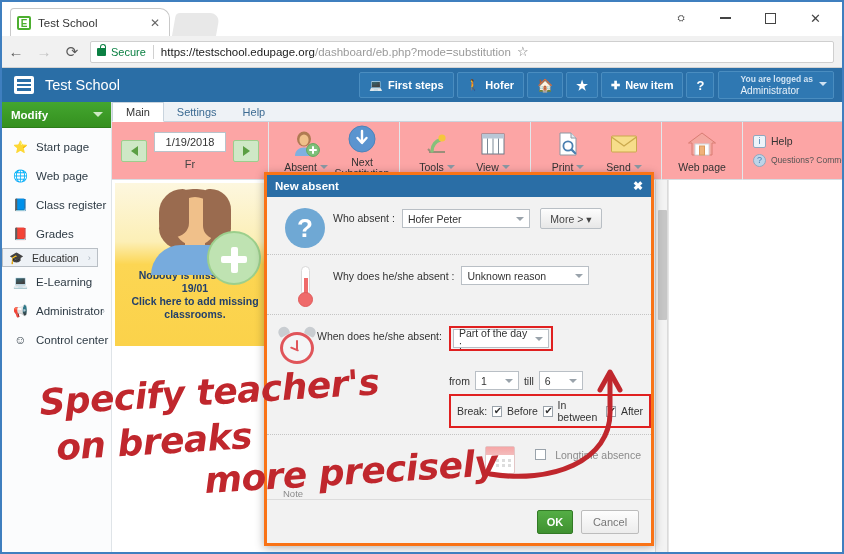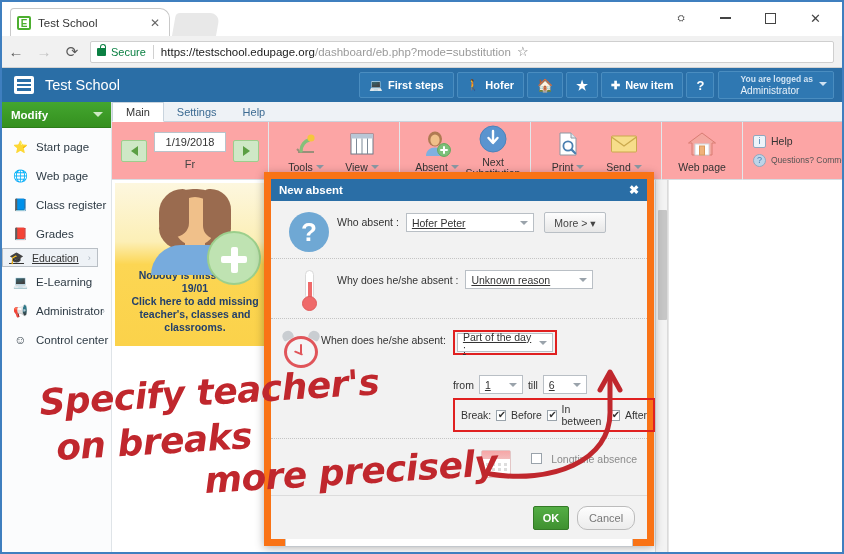--- a/index.html
+++ b/index.html
@@ -152,34 +152,34 @@
               padding:8px 5px 0; }
 
   .vscroll { position:absolute; left:543px; top:0; width:13px; height:374px;
              background:#f3f3f3; border-left:1px solid #dadada; border-right:1px solid #dadada; }
   .vscroll .thumb { position:absolute; left:2px; top:30px; width:9px; height:110px; background:#c6c6c6;
                     border-radius:1px; }
   .contentsep { position:absolute; left:556px; top:0; width:1px; height:374px; background:#e6e6e6; }
 
   
   .dialog { position:absolute; left:262px; top:170px; width:390px; height:374px;
-            background:#f2f2f2; border:7px solid #f97316; box-shadow:0 2px 9px rgba(0,0,0,.30); }
+            background:#f2f2f2; border:3px solid #f97316; box-shadow:0 2px 9px rgba(0,0,0,.30); }
   .dlg-title { height:22px; background:#2a6ea6; color:#fff; font-size:11.5px; font-weight:bold;
                display:flex; align-items:center; padding:0 8px; }
   .dlg-close { margin-left:auto; font-size:12px; font-weight:bold; }
   .dlg-body { padding:0; }
   .frow { display:flex; align-items:flex-start; padding:8px 10px 6px 10px;
           border-bottom:1px dotted #c4c4c4; min-height:56px; }
   .frow.nb { border-bottom:none; }
   .ficon { width:56px; display:flex; align-items:center; justify-content:center; padding-top:3px; }
   .flabel { font-size:10.5px; color:#333; padding-top:7px; white-space:nowrap; }
   .fctl { padding-left:7px; padding-top:3px; }
   .sel { height:19px; background:#fff; border:1px solid #b9bfc5; font-size:10.5px; color:#333;
          display:inline-flex; align-items:center; padding:0 18px 0 5px; position:relative;
-         vertical-align:middle;text-decoration:underline; }
+         vertical-align:middle; }
   .sel .car { position:absolute; right:5px; top:7px; border-left:4px solid transparent;
               border-right:4px solid transparent; border-top:4px solid #9aa3ab; }
   .btn-more { height:21px; background:linear-gradient(#fdfdfd,#e7e7e7); border:1px solid #b9bfc5;
               font-size:10.5px; color:#444; padding:0 9px; display:inline-flex; align-items:center;
               margin-left:6px; vertical-align:middle; border-radius:2px; }
   .hl { border:2px solid #e02020; display:inline-block; padding:1px 2px; }
   .row2 { margin-top:20px; font-size:10.5px; color:#333; display:flex; align-items:center; gap:5px; }
   .row3 { margin-top:4px; }
   .breakbar { display:inline-flex; align-items:center; gap:5px; font-size:10.5px; color:#333;
               padding:2px 4px; }
@@ -188,21 +188,21 @@
   .cb.on:after { content:"✔"; position:absolute; left:0.5px; top:-2px; font-size:10px; color:#333; }
   .notelabel { font-size:9.5px; color:#8b8b8b; padding:0 0 2px 2px; }
   .notearea { height:42px; background:#fff; border:1px solid #c3c8cd; }
   .dlg-footer { position:absolute; left:0; right:0; bottom:0; height:44px; background:#f2f2f2;
                 border-top:1px solid #dcdcdc; display:flex; align-items:center;
                 justify-content:flex-end; padding-right:12px; gap:8px; }
   .btn-ok { width:36px; height:24px; background:linear-gradient(#54ae45,#3f9130); border:1px solid #337a26;
             color:#fff; font-size:11px; font-weight:bold; border-radius:2px;
             display:flex; align-items:center; justify-content:center; }
   .btn-cancel { width:58px; height:24px; background:linear-gradient(#fdfdfd,#ececec); border:1px solid #bcbcbc;
-                color:#777; font-size:11px; border-radius:10px; display:flex; align-items:center;
+                color:#777; font-size:11px; border-radius:2px; display:flex; align-items:center;
                 justify-content:center; }
 
   
   .qmark { width:40px; height:40px; border-radius:50%; background:#6fa8d4; color:#fff; font-size:26px;
            font-weight:bold; display:flex; align-items:center; justify-content:center; }
   .thermo { width:14px; height:42px; position:relative; }
   .thermo .tube { position:absolute; left:3px; top:0; width:9px; height:30px; background:#fff;
                   border:1.5px solid #d9d9d9; border-radius:5px; }
   .thermo .merc { position:absolute; left:5.5px; top:12px; width:4px; height:18px; background:#ef6a6a; }
   .thermo .bulb { position:absolute; left:0; top:26px; width:15px; height:15px; border-radius:50%;
@@ -368,64 +368,64 @@
         <div class="dayname">Fr</div>
       </div>
       <div class="arrowbtn r">
           <i></i>
         </div>
     </div>
 
     <div class="tgroup">
       <div class="tbtn">
         <div class="glyph">
+          <svg width="30" height="27" viewBox="0 0 30 27">
+            <ellipse cx="13" cy="8" rx="7" ry="7.5" fill="#b07a52"></ellipse>
+            <ellipse cx="13" cy="9" rx="4.6" ry="5.6" fill="#f0c08a"></ellipse>
+            <path d="M4 25c0-5.5 4-8.5 9-8.5s9 3 9 8.5z" fill="#7fb0e0"></path>
+            <circle cx="22" cy="19" r="6.4" fill="#7ec07a" stroke="#5ea85a" stroke-width="1"></circle>
+            <path d="M19 19h6M22 16v6" stroke="#fff" stroke-width="2" stroke-linecap="round"></path>
+          </svg>
+        </div>
+        <div class="lbl"><span>Absent</span><span class="car"></span></div>
+      </div>
+      <div class="tbtn">
+        <div class="glyph">
+          <svg width="28" height="28" viewBox="0 0 28 28">
+            <circle cx="14" cy="14" r="13" fill="#5a94cf" stroke="#4c83ba"></circle>
+            <path d="M14 6v10M9.5 13l4.5 5 4.5-5" stroke="#fff" stroke-width="2.4" fill="none" stroke-linecap="round" stroke-linejoin="round"></path>
+          </svg>
+        </div>
+        <div class="lbl">
+          <span>Next</span><br><span>Substitution</span>
+        </div>
+      </div>
+    </div>
+
+    <div class="tgroup">
+      <div class="tbtn">
+        <div class="glyph">
           <svg width="28" height="26" viewBox="0 0 28 26">
             <path d="M6 21h16" stroke="#9a8f7a" stroke-width="2"></path>
             <path d="M9 20c0-6 4-10 8-11" stroke="#86c07a" stroke-width="3.4" fill="none" stroke-linecap="round"></path>
             <circle cx="19" cy="7" r="3.6" fill="#f5c63d"></circle>
             <path d="M7 20l-2-2" stroke="#9a8f7a" stroke-width="2"></path>
           </svg>
         </div>
         <div class="lbl"><span>Tools</span><span class="car"></span></div>
       </div>
       <div class="tbtn">
         <div class="glyph">
           <svg width="26" height="24" viewBox="0 0 26 24">
             <rect x="2" y="2" width="22" height="20" fill="#fff" stroke="#6f7b88"></rect>
             <rect x="2" y="2" width="22" height="4.5" fill="#b9c7d6"></rect>
             <path d="M7.5 6.5v15.5M13 6.5v15.5M18.5 6.5v15.5" stroke="#7d8a97"></path>
           </svg>
         </div>
         <div class="lbl"><span>View</span><span class="car"></span></div>
-      </div>
-    </div>
-
-    <div class="tgroup">
-      <div class="tbtn">
-        <div class="glyph">
-          <svg width="30" height="27" viewBox="0 0 30 27">
-            <ellipse cx="13" cy="8" rx="7" ry="7.5" fill="#b07a52"></ellipse>
-            <ellipse cx="13" cy="9" rx="4.6" ry="5.6" fill="#f0c08a"></ellipse>
-            <path d="M4 25c0-5.5 4-8.5 9-8.5s9 3 9 8.5z" fill="#7fb0e0"></path>
-            <circle cx="22" cy="19" r="6.4" fill="#7ec07a" stroke="#5ea85a" stroke-width="1"></circle>
-            <path d="M19 19h6M22 16v6" stroke="#fff" stroke-width="2" stroke-linecap="round"></path>
-          </svg>
-        </div>
-        <div class="lbl"><span>Absent</span><span class="car"></span></div>
-      </div>
-      <div class="tbtn">
-        <div class="glyph">
-          <svg width="28" height="28" viewBox="0 0 28 28">
-            <circle cx="14" cy="14" r="13" fill="#5a94cf" stroke="#4c83ba"></circle>
-            <path d="M14 6v10M9.5 13l4.5 5 4.5-5" stroke="#fff" stroke-width="2.4" fill="none" stroke-linecap="round" stroke-linejoin="round"></path>
-          </svg>
-        </div>
-        <div class="lbl">
-          <span>Next</span><br><span>Substitution</span>
-        </div>
       </div>
     </div>
 
     <div class="tgroup">
       <div class="tbtn">
         <div class="glyph">
           <svg width="24" height="26" viewBox="0 0 24 26">
             <path d="M4 2h11l5 5v17H4z" fill="#fff" stroke="#8c98a4"></path>
             <path d="M15 2v5h5" fill="#e3e9ef" stroke="#8c98a4"></path>
             <circle cx="12" cy="15" r="4.6" fill="none" stroke="#4a7fb0" stroke-width="1.8"></circle>
@@ -479,21 +479,20 @@
         <div class="hairfront"></div>
           <div class="hairfront2"></div>
         <div class="neck"></div>
           <div class="body"></div>
         <div class="plus"></div>
       </div>
       <div class="cardtext">
         <div>Nobody is missing on:</div>
         <div>19/01</div>
         <div>Click here to add missing</div>
-        <div>teacher's, classes and</div>
         <div>classrooms.</div>
       </div>
     </div>
     <div class="vscroll">
       <div class="thumb"></div>
     </div>
     <div class="contentsep"></div>
   </div>
 
   <div class="dialog">

